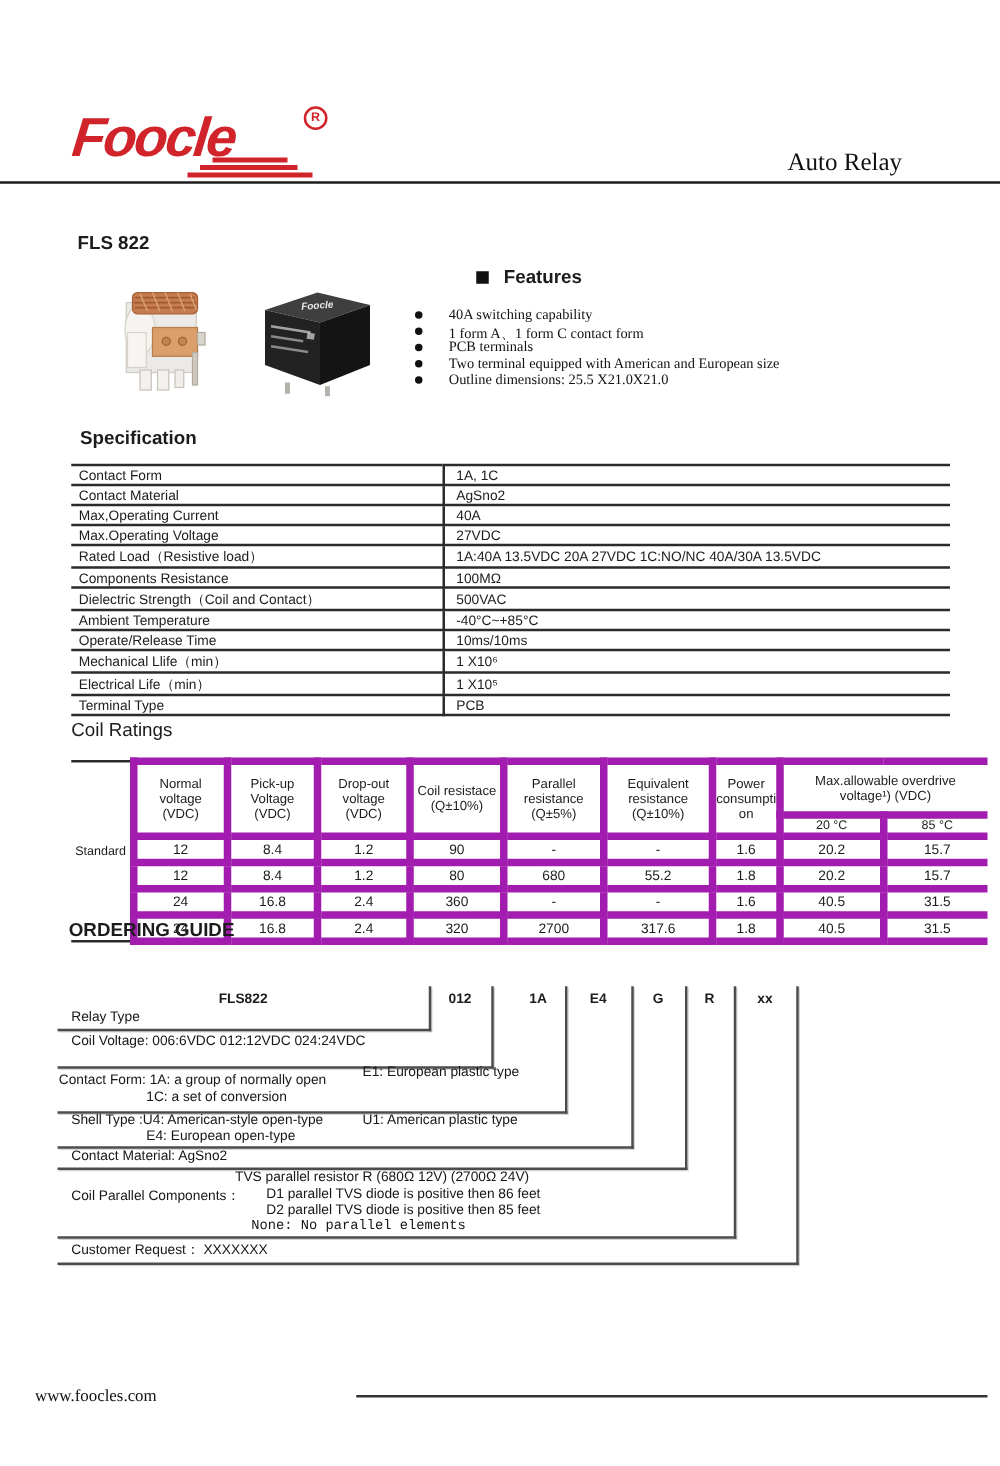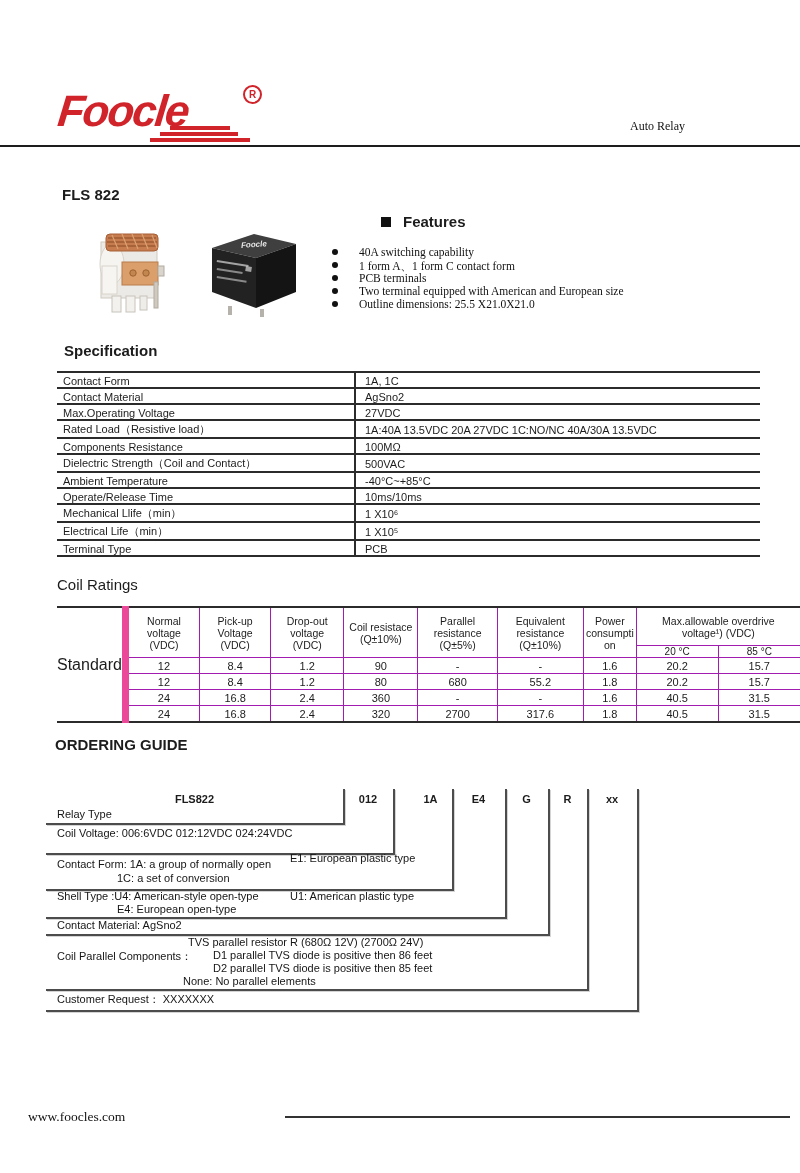--- a/index.html
+++ b/index.html
@@ -8,21 +8,21 @@
   .abs{position:absolute;}
 
   
   #logo-text{position:absolute;left:58px;top:86px;font-size:44px;font-weight:bold;
              font-style:italic;color:#d1232a;letter-spacing:-2px;transform:skewX(-6deg);}
   #logo-reg{position:absolute;left:243px;top:85px;width:15px;height:15px;border:2px solid #d1232a;
             border-radius:50%;color:#d1232a;font-size:10px;font-weight:bold;font-style:normal;
             display:flex;align-items:center;justify-content:center;}
   .logo-bar{position:absolute;background:#d1232a;height:4px;}
   #doc-type{position:absolute;left:630px;top:119px;font-family:"Liberation Serif",serif;
-            font-size:12px;color:#111;}
+            font-size:20px;color:#111;}
   #header-rule{position:absolute;left:0;top:145px;width:800px;height:2px;background:#1d1d1d;}
 
   #model-title{position:absolute;left:62px;top:186px;font-size:15px;font-weight:bold;}
 
   
   #features-head{position:absolute;left:333px;top:213px;display:flex;align-items:center;margin-left:48px;}
   #features-square{width:10px;height:10px;background:#111;margin-right:12px;}
   #features-title{font-size:15px;font-weight:bold;}
   .feat-row{position:absolute;left:332px;display:flex;font-family:"Liberation Serif",serif;
             font-size:11.5px;color:#111;}
@@ -36,24 +36,24 @@
   #spec-table{position:absolute;left:57px;top:371px;width:703px;border-collapse:collapse;
               table-layout:fixed;border-top:2px solid #2b2b2b;}
   #spec-table td{height:13px;font-size:11px;padding:1px 0 0 6px;border-bottom:2px solid #2b2b2b;
                  white-space:nowrap;overflow:hidden;}
   #spec-table td.sl{width:291px;border-right:2px solid #2b2b2b;}
   #spec-table td.sv{padding-left:9px;}
 
   
   #coil-table{position:absolute;left:57px;top:606px;border-collapse:collapse;table-layout:fixed;
               border-top:2px solid #2b2b2b;border-bottom:2px solid #2b2b2b;}
-  #coil-table th,#coil-table td{border:1px solid #a21caf;font-weight:normal;text-align:center;
+  #coil-table th,#coil-table td{border:6px solid #a21caf;font-weight:normal;text-align:center;
               font-size:10.5px;padding:0;overflow:hidden;}
   #coil-table th{white-space:pre-line;line-height:12px;}
-  #coil-table .lbl{border:none;border-right:7px solid #ec4899;font-size:16px;}
+  #coil-table .lbl{border:none;border-right:1px solid #ec4899;font-size:10px;}
   #coil-table .mainh{height:37px;}
   #coil-table .subh{height:11px;font-size:10px;line-height:10px;}
   #coil-table td.dc{height:15px;font-size:11px;}
   #coil-table .no-r{border-right:none;}
 
   
   .bracket{position:absolute;border-right:2px solid #4c4c4c;border-bottom:2px solid #4c4c4c;
            box-shadow:1px 1px 0 rgba(160,160,160,.45);pointer-events:none;}
   .code-part{position:absolute;top:793px;height:14px;font-size:11px;font-weight:bold;
              text-align:center;z-index:2;}
@@ -139,20 +139,24 @@
   <div class="sec-head" style="left:64px;top:342px;font-weight:bold;">Specification</div>
   <table id="spec-table">
     <tbody>
         <tr>
           <td class="sl">Contact Form</td>
           <td class="sv">1A, 1C</td>
         </tr>
     <tr>
           <td class="sl">Contact Material</td>
           <td class="sv">AgSno2</td>
+        </tr>
+    <tr>
+          <td class="sl">Max,Operating Current</td>
+          <td class="sv">40A</td>
         </tr>
     <tr>
           <td class="sl">Max.Operating Voltage</td>
           <td class="sv">27VDC</td>
         </tr>
     <tr>
           <td class="sl">Rated Load（Resistive load）</td>
           <td class="sv">1A:40A 13.5VDC  20A 27VDC    1C:NO/NC 40A/30A 13.5VDC</td>
         </tr>
     <tr>
@@ -289,30 +293,30 @@
   <div class="code-part" style="left:46px;width:297px;">FLS822</div>
   <div class="code-part" style="left:343px;width:50px;">012</div>
   <div class="code-part" style="left:393px;width:75px;">1A</div>
   <div class="code-part" style="left:452px;width:53px;">E4</div>
   <div class="code-part" style="left:505px;width:43px;">G</div>
   <div class="code-part" style="left:548px;width:39px;">R</div>
   <div class="code-part" style="left:587px;width:50px;">xx</div>
 
   <div class="og-text" style="left:57px;top:808px;">Relay Type</div>
   <div class="og-text" style="left:57px;top:827px;">Coil Voltage: 006:6VDC 012:12VDC 024:24VDC</div>
-  <div class="og-text" style="left:57px;top:858px;">Contact Form: 1A: a group of normally open</div>
+  <div class="og-text" style="left:47px;top:858px;">Contact Form: 1A: a group of normally open</div>
   <div class="og-text" style="left:117px;top:872px;">1C: a set of conversion</div>
   <div class="og-text" style="left:57px;top:890px;">Shell Type :U4: American-style open-type</div>
   <div class="og-text" style="left:290px;top:890px;">U1: American plastic type</div>
   <div class="og-text" style="left:117px;top:903px;">E4: European open-type</div>
   <div class="og-text" style="left:290px;top:852px;">E1: European plastic type</div>
   <div class="og-text" style="left:57px;top:919px;">Contact Material: AgSno2</div>
   <div class="og-text" style="left:188px;top:936px;">TVS parallel resistor R (680Ω 12V) (2700Ω 24V)</div>
   <div class="og-text" style="left:57px;top:949px;">Coil Parallel Components：</div>
   <div class="og-text" style="left:213px;top:949px;">D1 parallel TVS diode is positive then 86 feet</div>
   <div class="og-text" style="left:213px;top:962px;">D2 parallel TVS diode is positive then 85 feet</div>
-  <div class="og-text" style="left:183px;top:975px;">None: No parallel elements</div>
+  <div class="og-text" style="left:201px;top:975px;font-family:Liberation Mono, monospace;">None: No parallel elements</div>
   <div class="og-text" style="left:57px;top:992px;">Customer Request：  XXXXXXX</div>
 
   <div id="footer-rule"></div>
   <div id="site">www.foocles.com</div>
 
 </div>
 
 </body></html>

